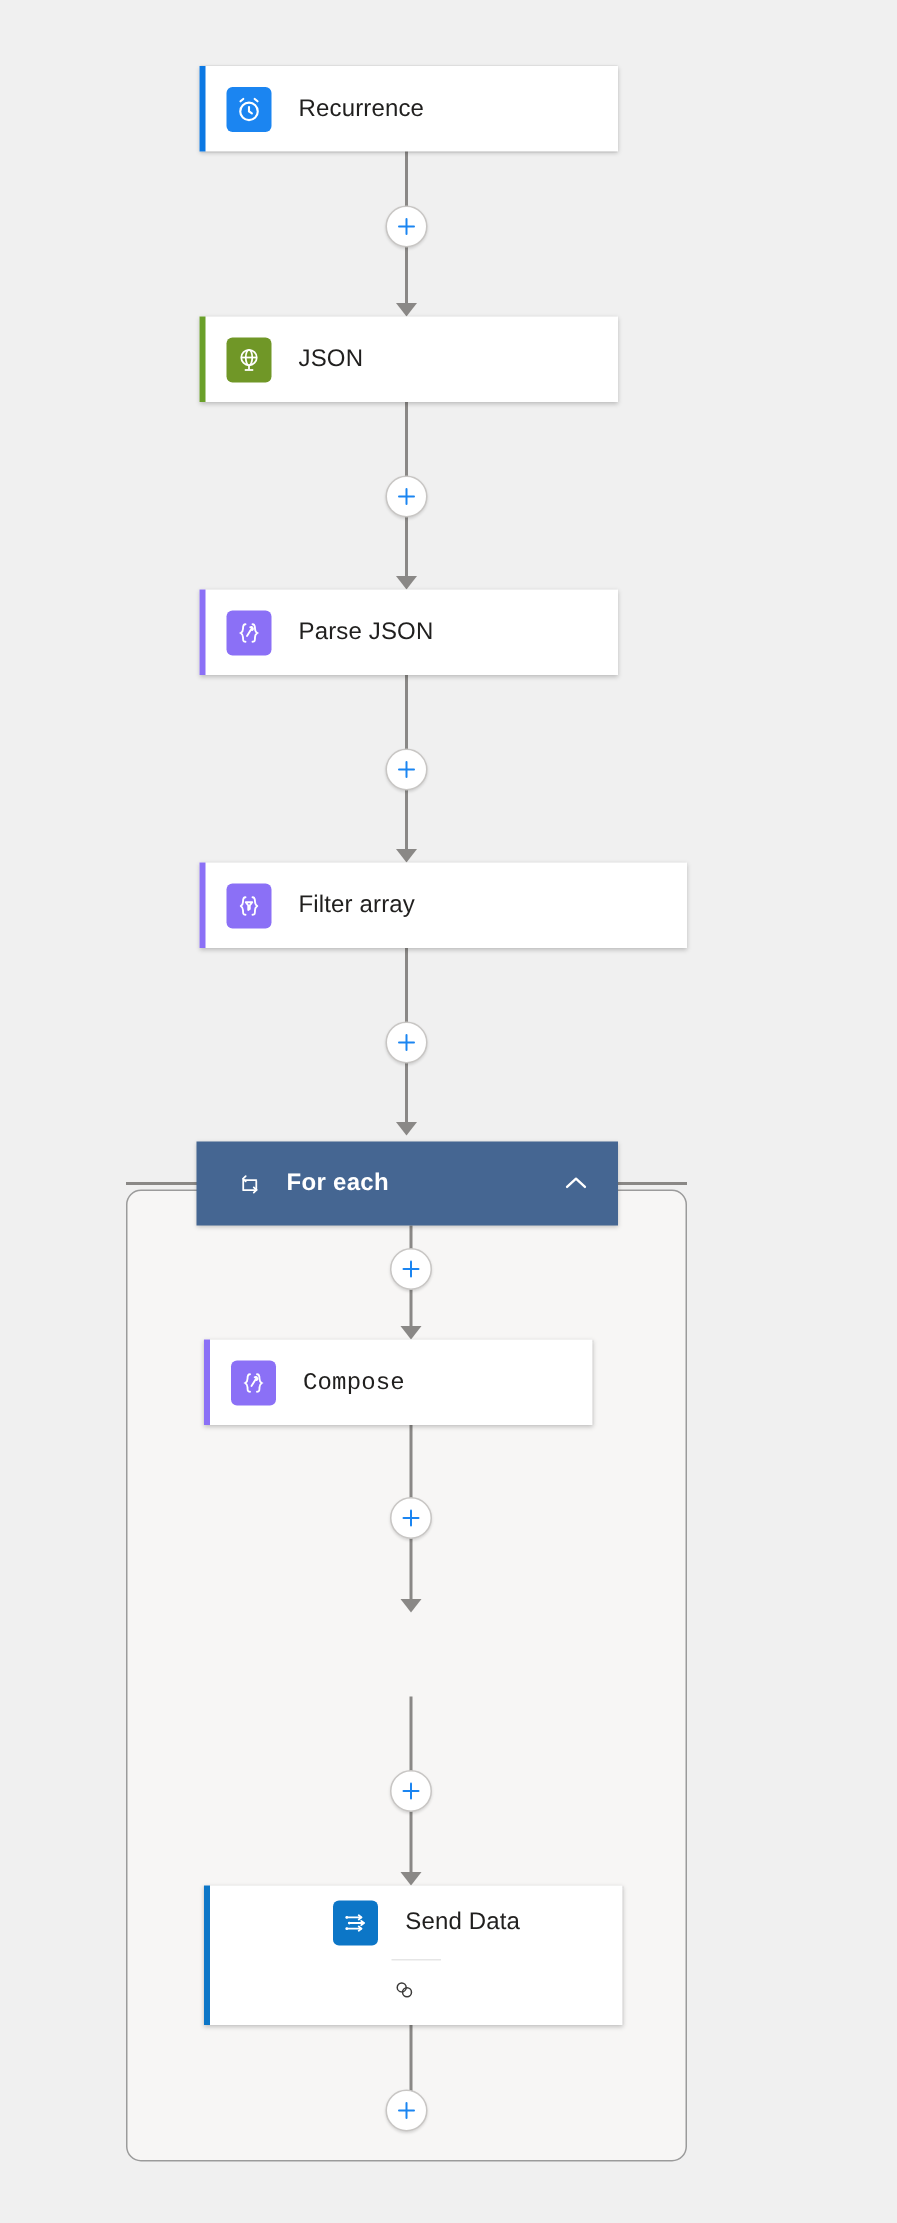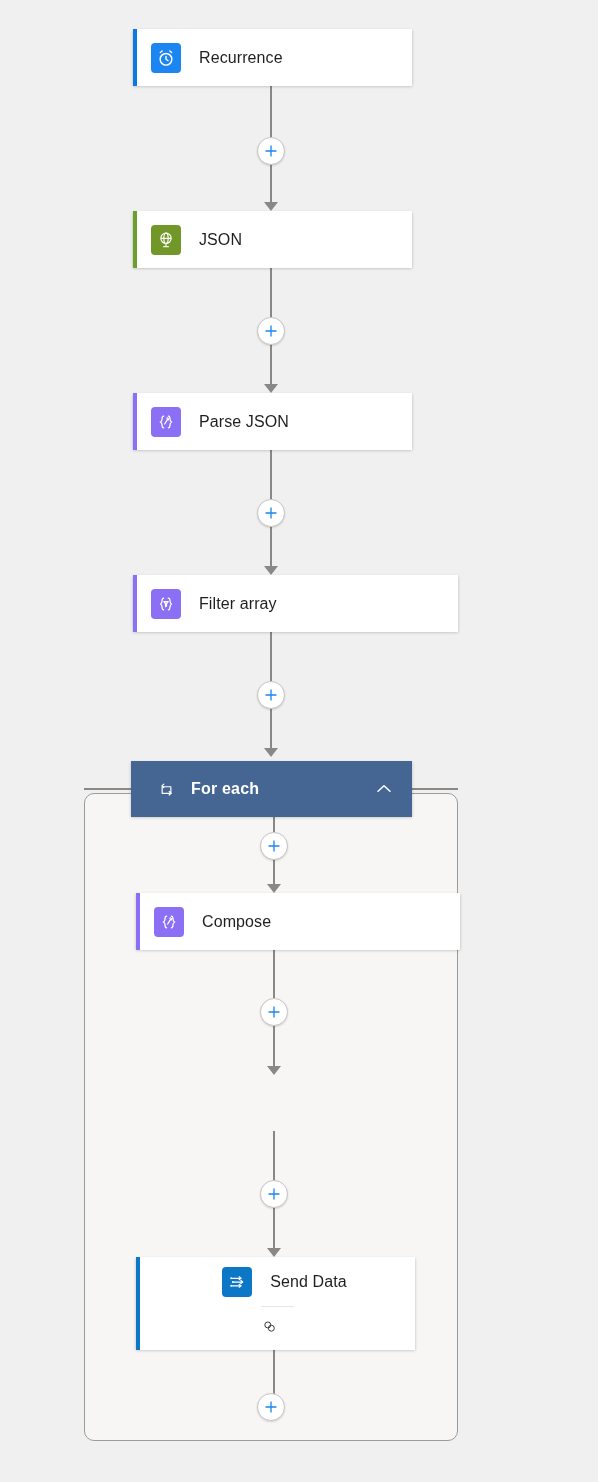--- a/index.html
+++ b/index.html
@@ -158,21 +158,21 @@
   <div class="arrowhead" style="left:267px; top:1066px;"></div>
 
   <div class="conn" style="left:273px; top:1131px; height:122px;"></div>
   <div class="arrowhead" style="left:267px; top:1248px;"></div>
 
   <div class="conn" style="left:273px; top:1347px; height:48px;"></div>
 
   <div class="conn" style="left:84px; top:788px; width:48px; height:2px;"></div>
   <div class="conn" style="left:412px; top:788px; width:46px; height:2px;"></div>
 
-  <div class="card" style="left:133px; top:29px; width:279px; height:57px;justify-content:center;">
+  <div class="card" style="left:133px; top:44px; width:279px; height:57px;justify-content:center;">
     <div class="accent" style="background:#0b78e3;"></div>
     <div class="card-row">
       <div class="card-icon" style="background:#1b85f1;">
         <svg width="20" height="20" viewBox="0 0 24 24" fill="none" stroke="#ffffff" stroke-width="1.7" stroke-linecap="round">
           <circle cx="12" cy="13.5" r="7"></circle>
           <path d="M12 10v3.5l2.3 1.6"></path>
           <path d="M5.2 5.4 7.4 3.6"></path>
           <path d="M18.8 5.4 16.6 3.6"></path>
         </svg>
       </div>
@@ -235,21 +235,21 @@
       </svg>
     </div>
     <div class="sh-title">For each</div>
     <div class="sh-chevron">
       <svg width="22" height="22" viewBox="0 0 24 24" fill="none" stroke="#ffffff" stroke-width="1.7" stroke-linecap="round" stroke-linejoin="round">
         <path d="M5.5 14.5 12 8.5l6.5 6"></path>
       </svg>
     </div>
   </div>
 
-  <div class="card" style="left:136px; top:893px; width:324px; height:57px;">
+  <div class="card" style="left:136px; top:893px; width:259px; height:57px;font-family:Liberation Mono, monospace;">
     <div class="accent" style="background:#8b70f6;"></div>
     <div class="card-row">
       <div class="card-icon" style="background:#8b70f6;">
         <svg width="20" height="20" viewBox="0 0 24 24" fill="none" stroke="#ffffff" stroke-width="1.5" stroke-linecap="round">
           <path d="M9.2 5c-2 0-2 2.3-2 3.5S6.4 11.4 5.4 12c1 .6 1.8 1.2 1.8 3.4S7.2 19 9.2 19"></path>
           <path d="M14.8 5c2 0 2 2.3 2 3.5s.8 2.9 1.8 3.5c-1 .6-1.8 1.2-1.8 3.4S16.8 19 14.8 19"></path>
           <path d="M14 8.6 10.4 14.4"></path>
           <path d="M13 7.4c.7-.5 1.5-.2 1.9.5.4.7.2 1.4-.5 1.8"></path>
         </svg>
       </div>

